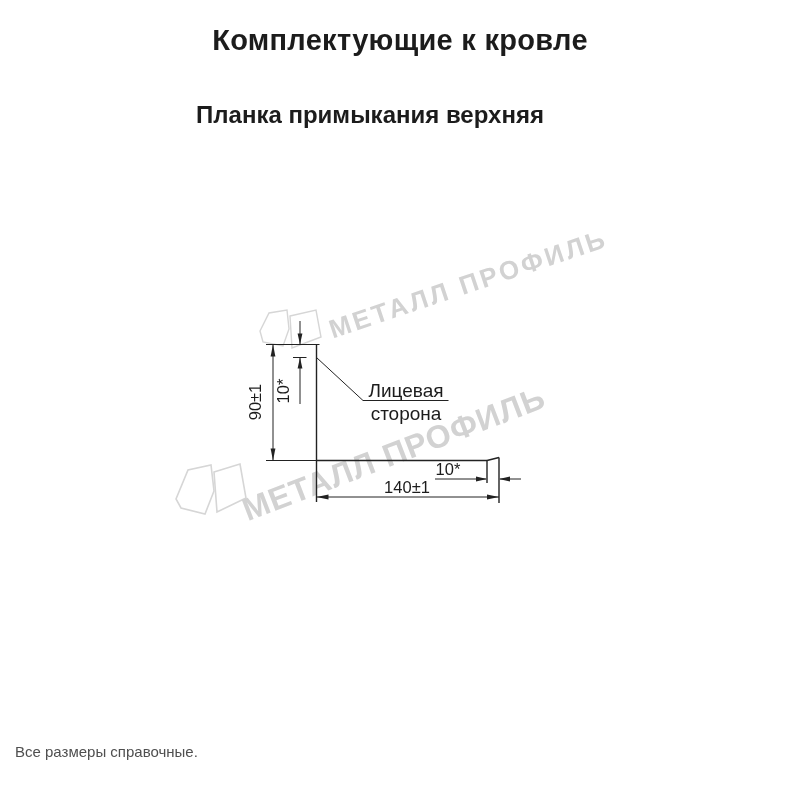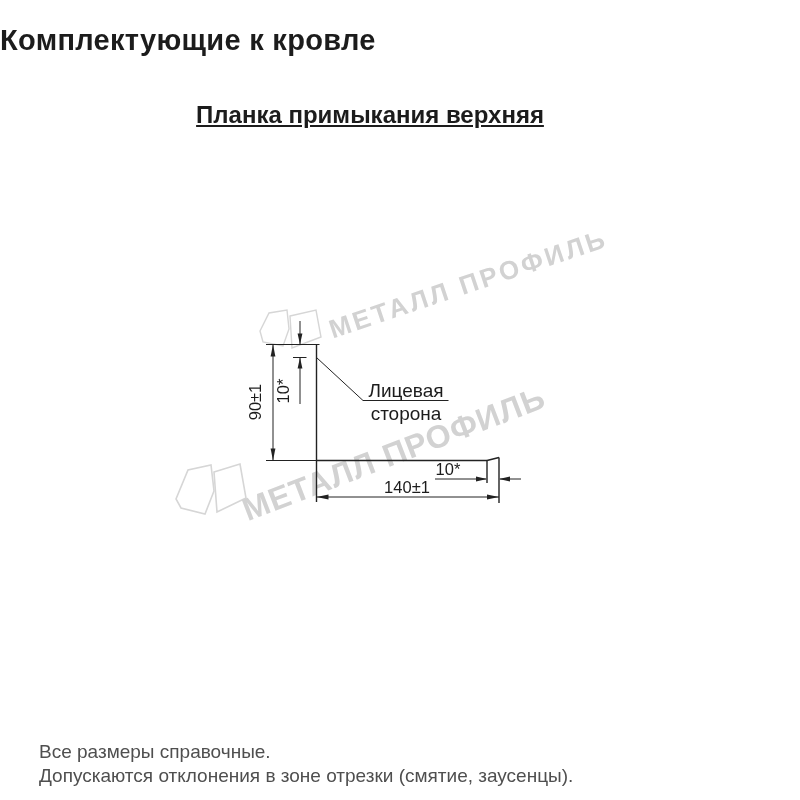--- a/index.html
+++ b/index.html
@@ -1,34 +1,34 @@
 <!DOCTYPE html>
 <html><head>
 <meta charset="utf-8">
 <style>
   html,body{margin:0;padding:0;background:#fff;}
   .page{position:relative;width:800px;height:800px;background:#ffffff;overflow:hidden;
         font-family:"Liberation Sans", sans-serif;color:#1c1c1c;}
-  .title{position:absolute;top:24px;left:0;width:800px;text-align:left;
+  .title{position:absolute;top:24px;left:0;width:800px;text-align:center;
          font-size:29px;font-weight:bold;letter-spacing:.3px;}
   .subtitle{position:absolute;top:100px;left:0;width:740px;text-align:center;
-            font-size:24px;font-weight:bold;line-height:30px;text-decoration:underline;}
+            font-size:24px;font-weight:bold;line-height:30px;}
   .wm-text{position:absolute;white-space:nowrap;color:#d2d2d2;font-weight:bold;
            transform-origin:0 50%;z-index:1;user-select:none;}
   .wm-top{left:330px;top:315px;font-size:26px;letter-spacing:3px;transform:rotate(-18.5deg);}
   .wm-bottom{left:244px;top:493px;font-size:32px;letter-spacing:1px;transform:rotate(-21deg);}
   .wm-layer{position:absolute;left:0;top:0;z-index:1;}
   .drawing{position:absolute;left:0;top:0;z-index:3;}
   .drawing path, .drawing line{stroke:#222222;fill:none;}
   .profile-line{stroke-width:1.4;}
   .dim-line{stroke-width:1;}
   .arrow{fill:#222222;stroke:none !important;}
   .dim-text{font-size:16.5px;fill:#1c1c1c;}
   .label-text{font-size:19px;fill:#1c1c1c;}
-  .footer{position:absolute;left:15px;top:740px;font-size:19px;line-height:24px;color:#4f4f4f;margin-left:24px;}
+  .footer{position:absolute;left:15px;top:740px;font-size:15px;line-height:24px;color:#4f4f4f;}
 </style>
 </head>
 <body>
 
 <div class="page">
 
   <svg class="wm-layer" width="800" height="800" viewBox="0 0 800 800">
     <g stroke="#d6d6d6" stroke-width="1.4" fill="none">
       <path d="M260,331 L269,313 L287,310 L289,329 L283,346 L263,342 Z"></path>
       <path d="M290,316 L316,310 L321,337 L292,348 Z"></path>
@@ -95,16 +95,15 @@
     <g>
       <path class="dim-line" d="M316.5,497 L499,497"></path>
       <polygon class="arrow" points="316.5,497 328.5,494.6 328.5,499.4"></polygon>
       <polygon class="arrow" points="499,497 487,494.6 487,499.4"></polygon>
       <text class="dim-text" x="407" y="493" text-anchor="middle">140±1</text>
     </g>
   </svg>
 
   <div class="footer">
     <div>Все размеры справочные.</div>
-    <div>Допускаются отклонения в зоне отрезки (смятие, заусенцы).</div>
   </div>
 
 </div>
 
 </body></html>

